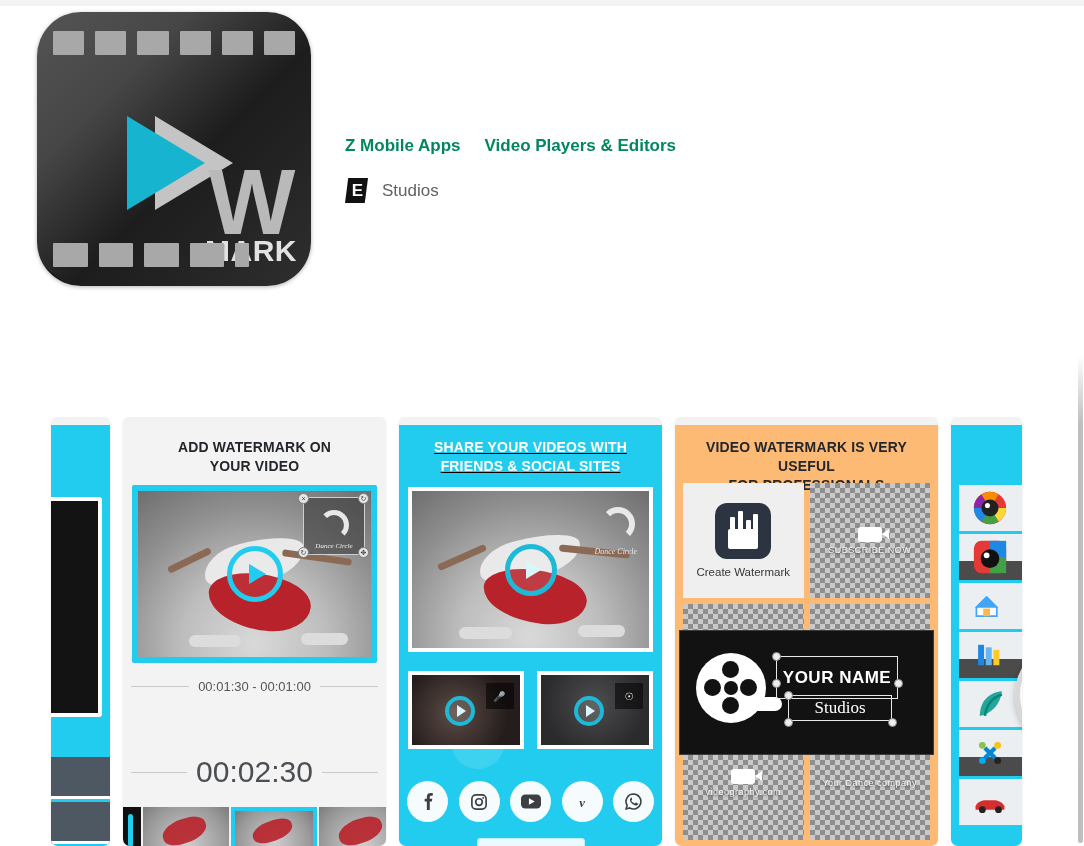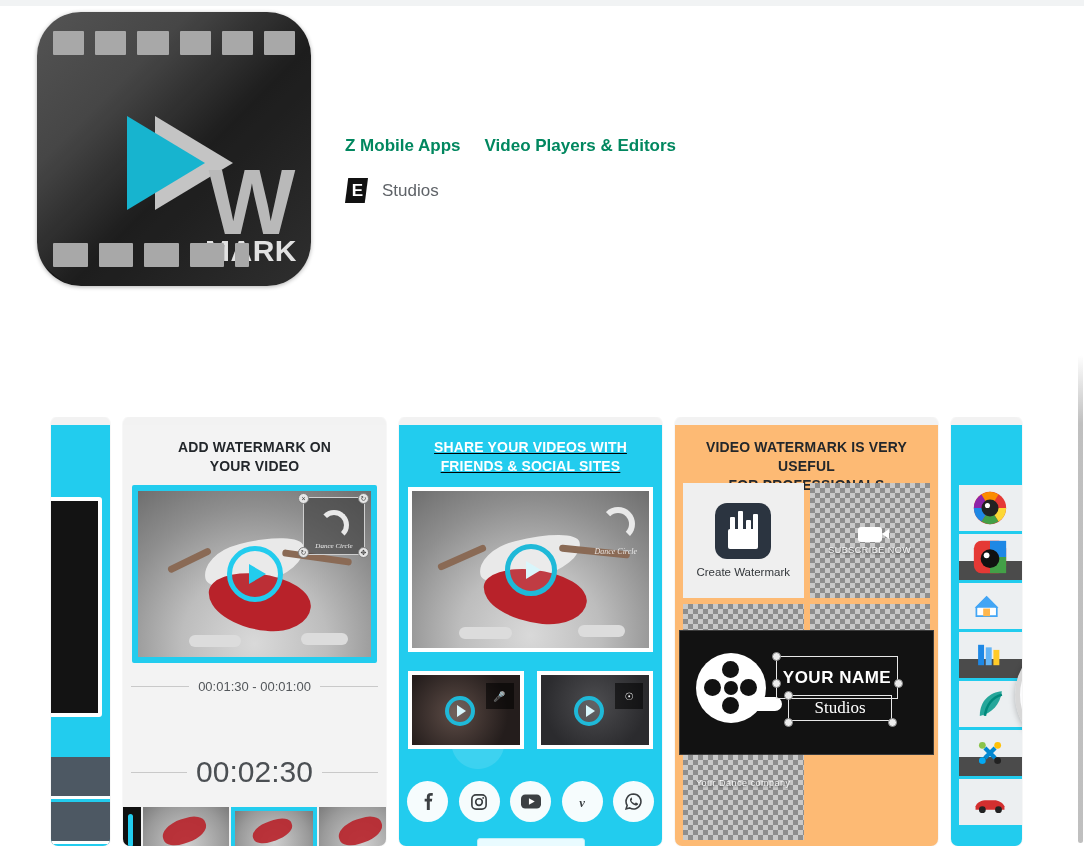--- a/index.html
+++ b/index.html
@@ -392,20 +392,26 @@
                 <span>YOUR NAME Studios</span>
               </div>
             </div>
             <div class="cellw checker">
               <div class="ovl">
                 <span>COPYRIGHT</span>
               </div>
             </div>
             <div class="cellw checker">
               <div class="ovl">
+                <span class="camico"></span>
+                <span>videography.com</span>
+              </div>
+            </div>
+            <div class="cellw checker">
+              <div class="ovl">
                 <span>Your Dance company</span>
               </div>
             </div>
           </div>
 
           <div class="editor">
             <div class="reel">
               <div class="reelhole" style="left:8px;top:26px;"></div>
               <div class="reelhole" style="left:26px;top:8px;"></div>
               <div class="reelhole" style="left:44px;top:26px;"></div>

